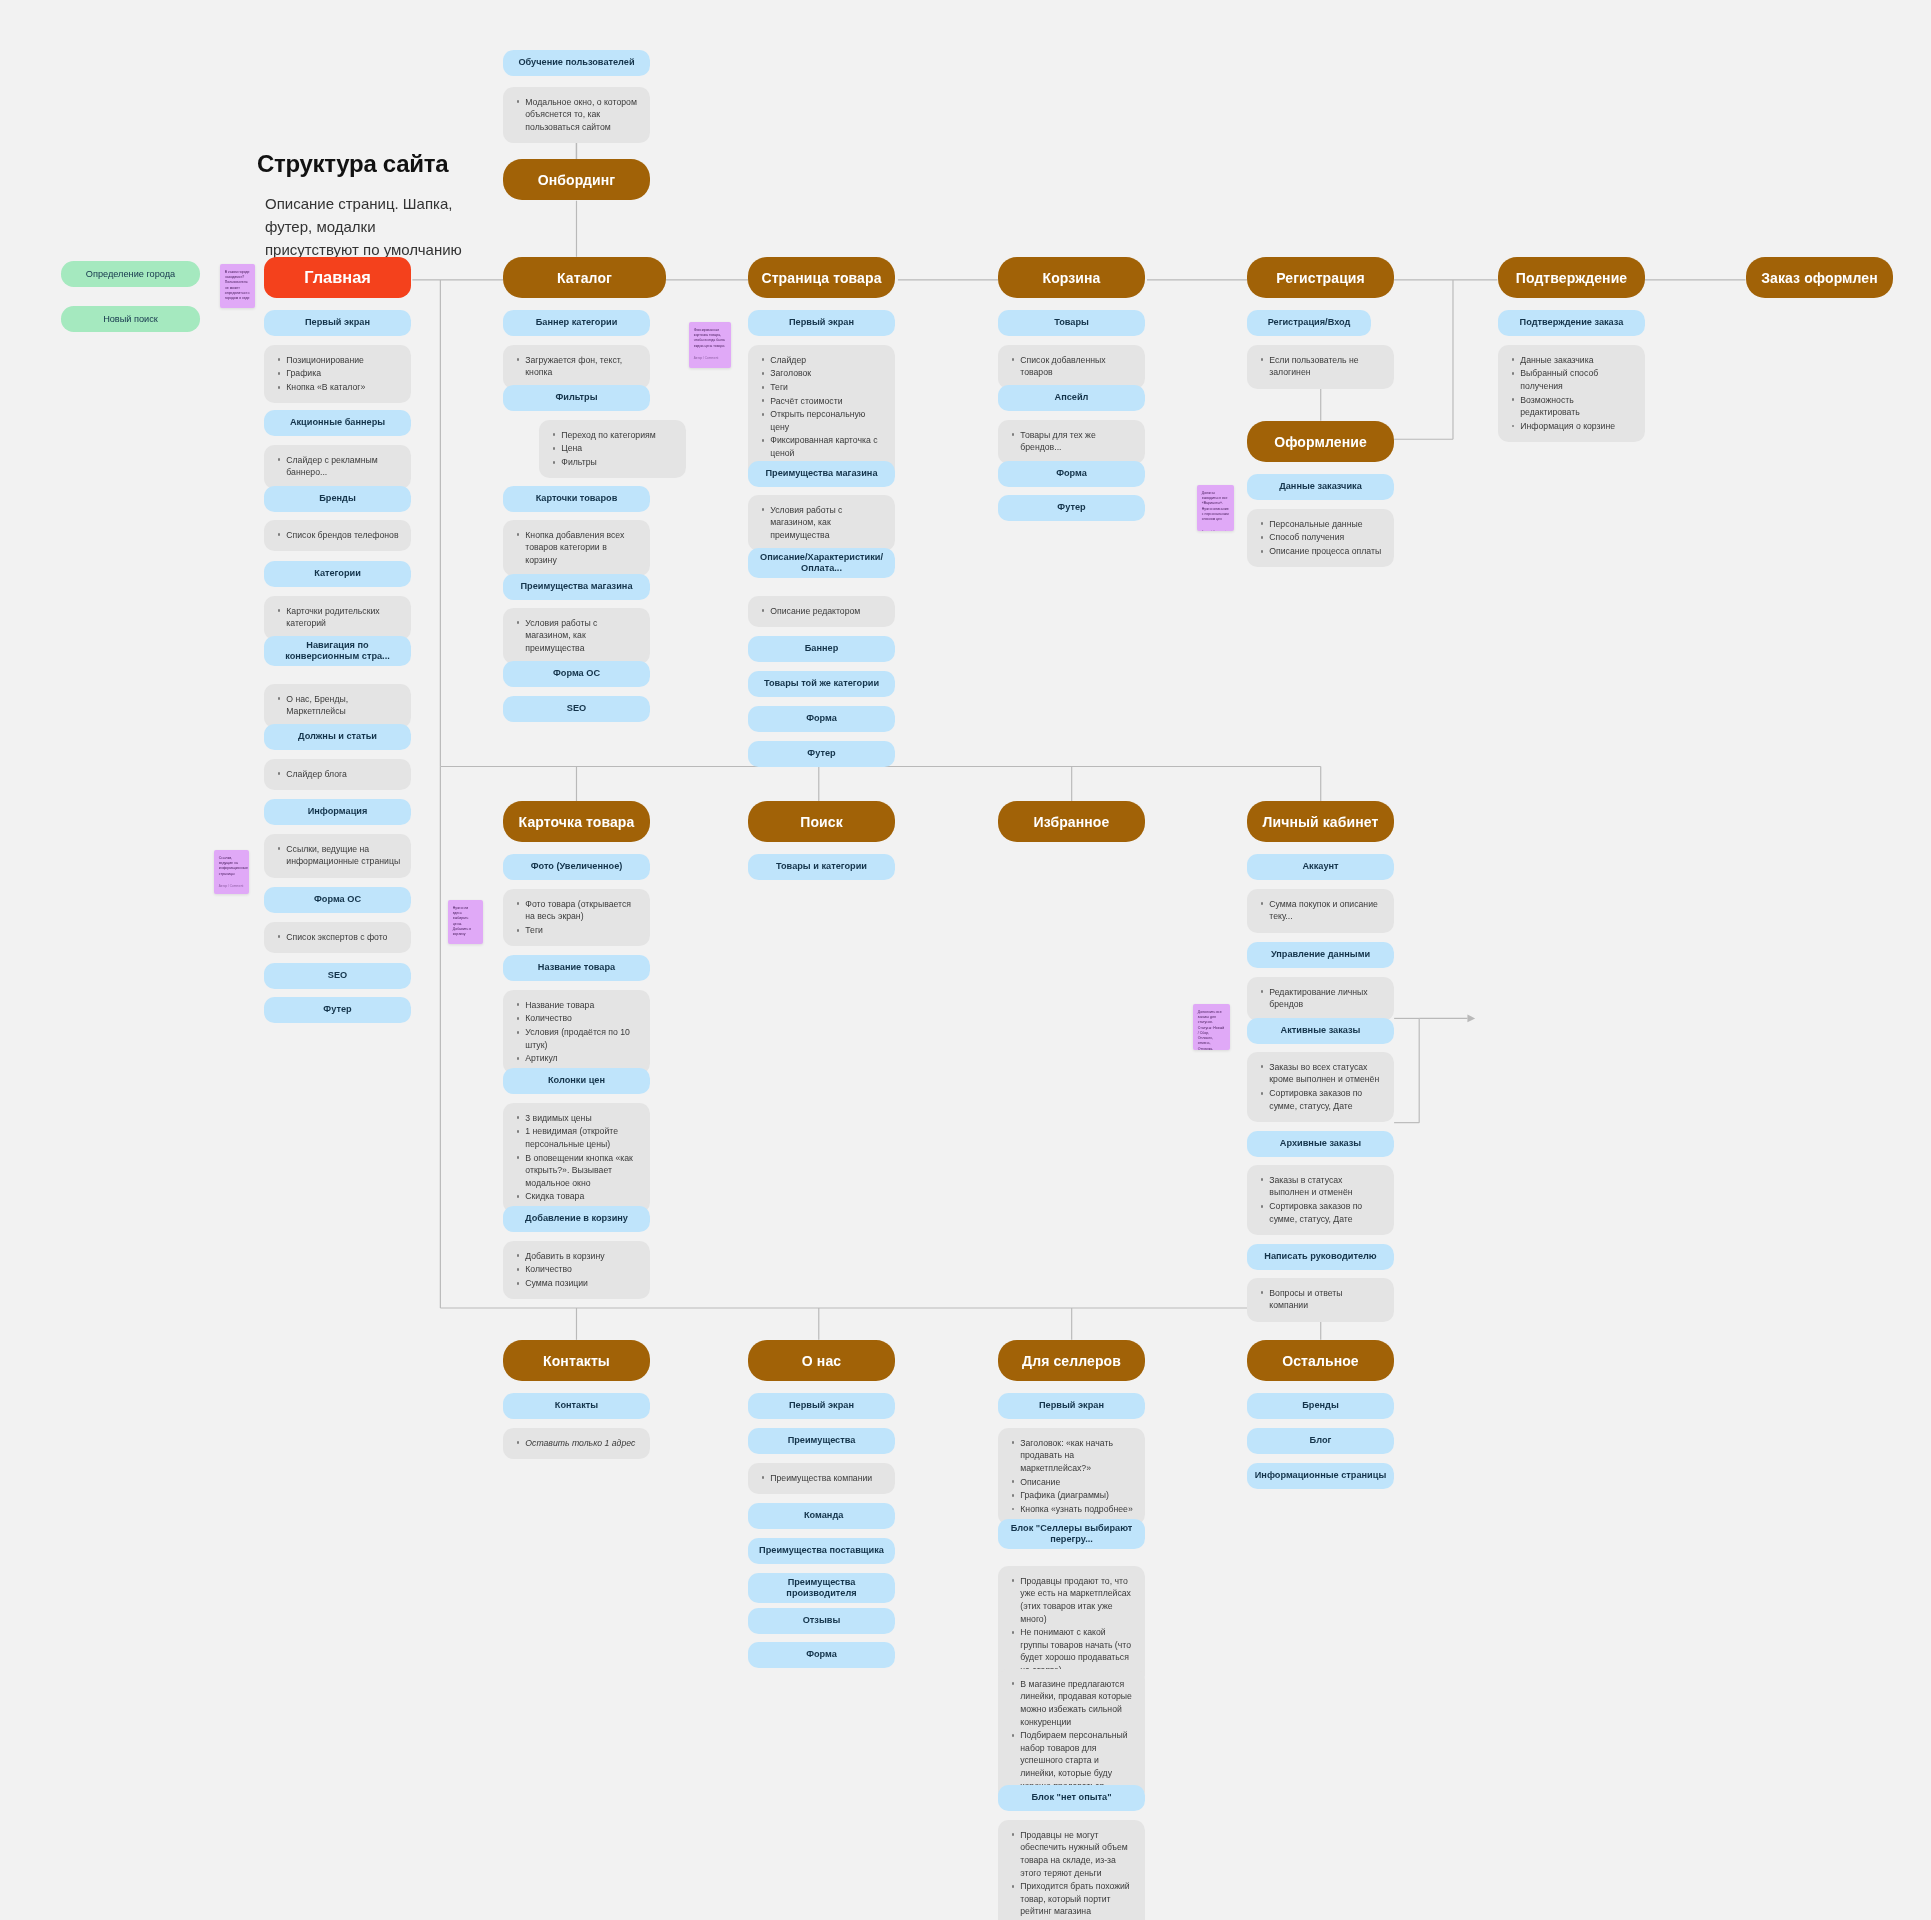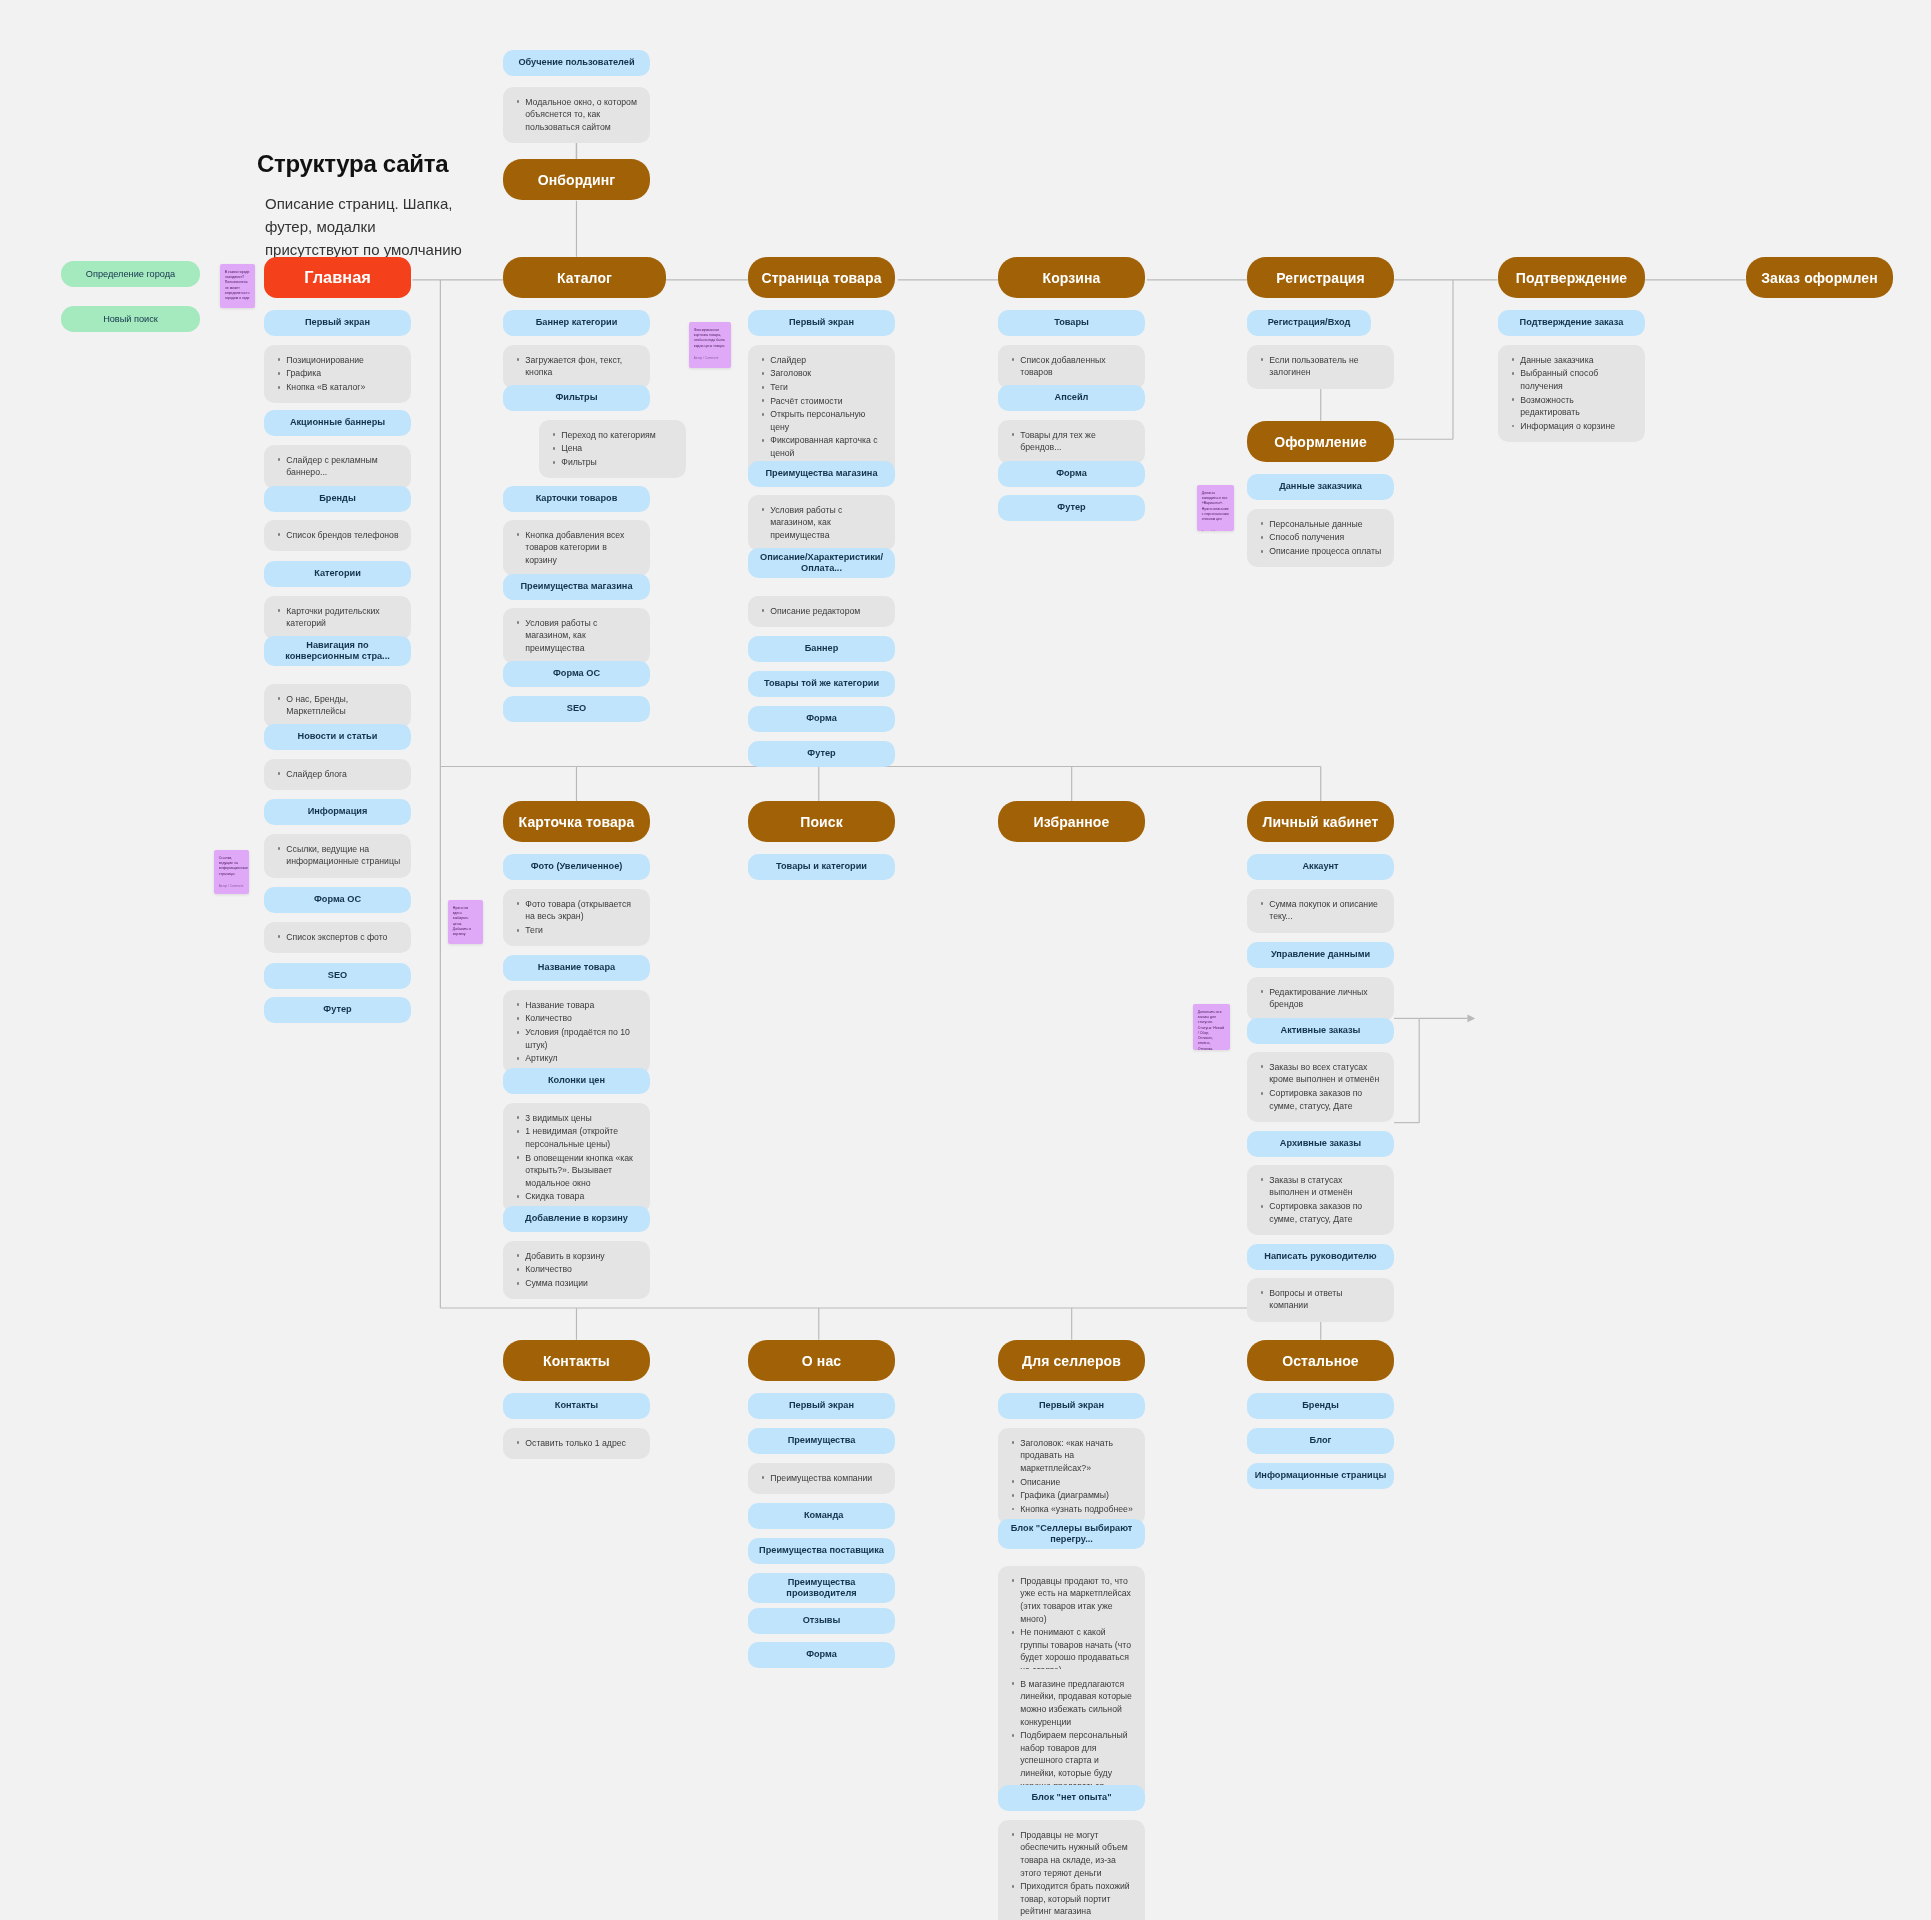--- a/index.html
+++ b/index.html
@@ -203,21 +203,21 @@
         <ul>
           <li>Карточки родительских категорий</li>
         </ul>
       </div>
       <div class="node section" style="left: 264px; top: 636px; width: 147px;">Навигация по конверсионным стра...</div>
       <div class="node note" style="left: 264px; top: 684px; width: 147px;">
         <ul>
           <li>О нас, Бренды, Маркетплейсы</li>
         </ul>
       </div>
-      <div class="node section" style="left: 264px; top: 724px; width: 147px;">Новости и статьи</div>
+      <div class="node section" style="left: 264px; top: 724px; width: 147px;">Должны и статьи</div>
       <div class="node note" style="left: 264px; top: 759px; width: 147px;">
         <ul>
           <li>Слайдер блога</li>
         </ul>
       </div>
       <div class="node section" style="left: 264px; top: 799px; width: 147px;">Информация</div>
       <div class="node note" style="left: 264px; top: 834px; width: 147px;">
         <ul>
           <li>Ссылки, ведущие на информационные страницы</li>
         </ul>
@@ -395,21 +395,21 @@
         </ul>
       </div>
       <div class="node section" style="left: 1247px; top: 1244px; width: 147px;">Написать руководителю</div>
       <div class="node note" style="left: 1247px; top: 1278px; width: 147px;">
         <ul>
           <li>Вопросы и ответы компании</li>
         </ul>
       </div>
       <div class="node primary" style="left: 503px; top: 1340px; width: 147px;">Контакты</div>
       <div class="node section" style="left: 503px; top: 1393px; width: 147px;">Контакты</div>
-      <div class="node note" style="left: 503px; top: 1428px; width: 147px;">
+      <div class="node note" style="left: 503px; top: 1428px; width: 147px; font-style: italic;">
         <ul>
           <li>Оставить только 1 адрес</li>
         </ul>
       </div>
       <div class="node primary" style="left: 748px; top: 1340px; width: 147px; text-align: center;">О нас</div>
       <div class="node section" style="left: 748px; top: 1393px; width: 147px;">Первый экран</div>
       <div class="node section" style="left: 748px; top: 1428px; width: 147px;">Преимущества</div>
       <div class="node note" style="left: 748px; top: 1463px; width: 147px;">
         <ul>
           <li>Преимущества компании</li>

